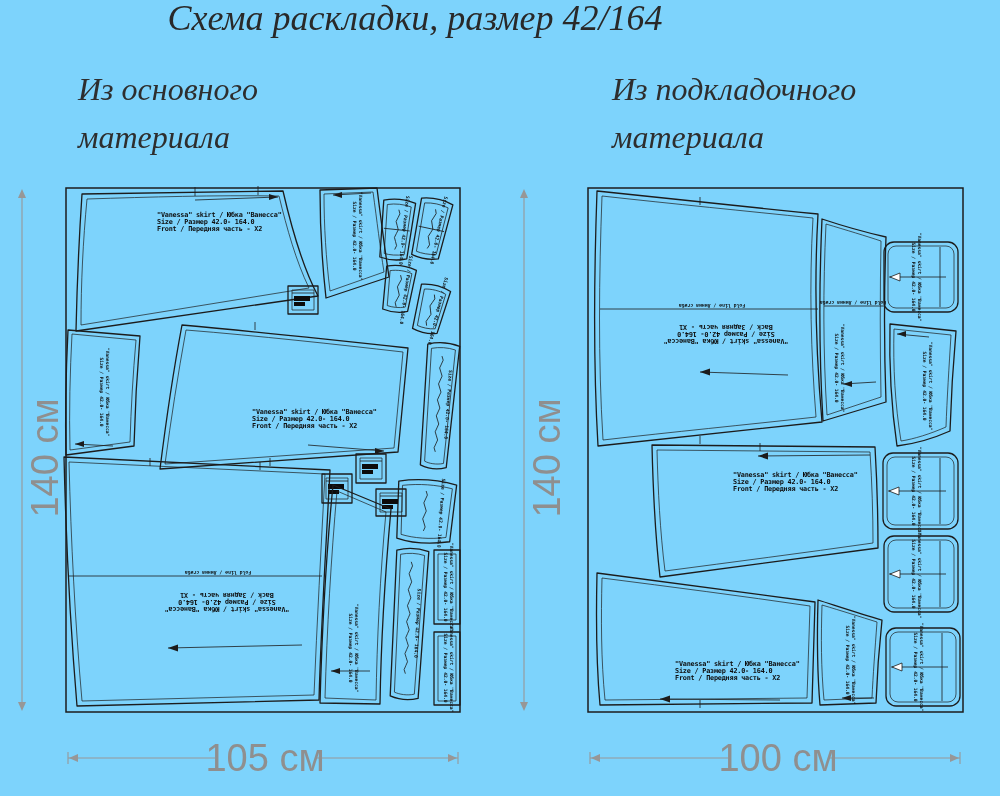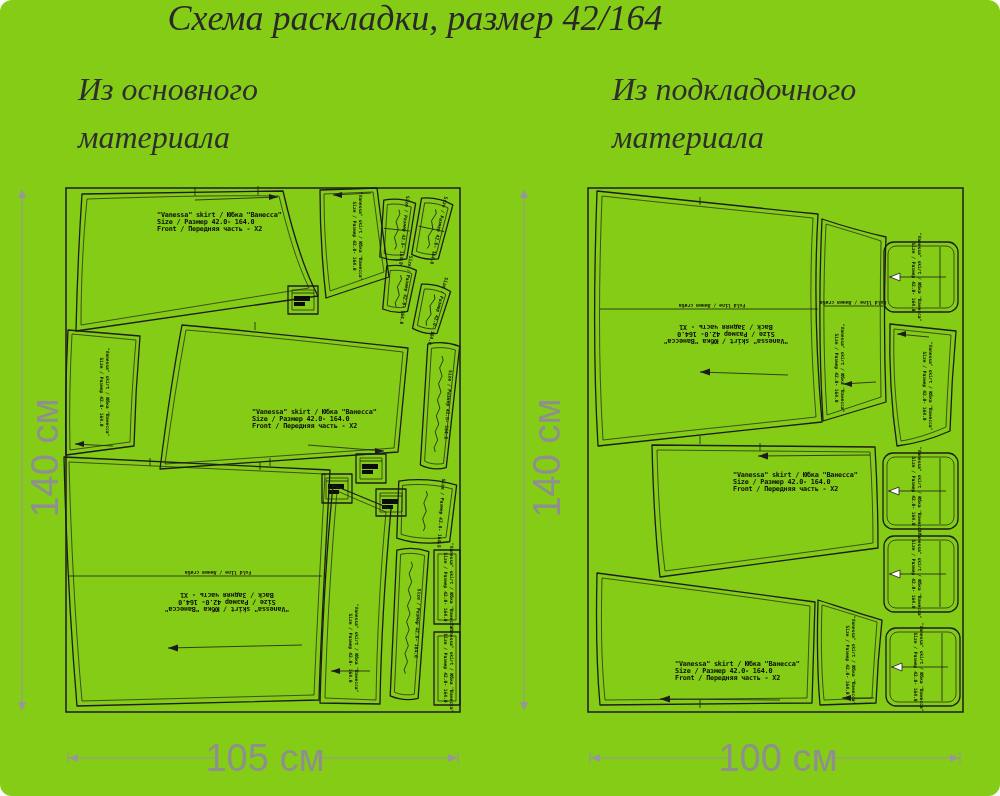--- a/index.html
+++ b/index.html
@@ -1,17 +1,17 @@
 <!DOCTYPE html>
 <html><head>
 <meta charset="utf-8">
 <style>
   html,body{margin:0;padding:0;background:#fafafa;}
-  .page{position:relative;width:1000px;height:796px;background:#84cc16;overflow:hidden;
-        font-family:"Liberation Sans",sans-serif;border-radius:12px;}
+  .page{position:relative;width:1000px;height:796px;background:#7dd3fc;overflow:hidden;
+        font-family:"Liberation Sans",sans-serif;}
   svg{position:absolute;left:0;top:0;}
   .title-txt{font:italic 36px "Liberation Serif",serif;fill:#292929;}
   .sub-txt{font:italic 32px "Liberation Serif",serif;fill:#2e2e2e;}
   .dim-txt{font:38px "Liberation Sans",sans-serif;fill:#8f8f8f;}
   .dim-line{stroke:#979797;stroke-width:1.1;fill:none;}
   .dim-arrow{fill:#979797;stroke:none;}
   .fabric{fill:none;stroke:#1c1c1c;stroke-width:1.5;}
   .outline{fill:none;stroke:#1c1c1c;stroke-width:1.3;stroke-linejoin:round;}
   .inner{fill:none;stroke:#1c1c1c;stroke-width:0.7;stroke-linejoin:round;}
   .detail{fill:none;stroke:#1c1c1c;stroke-width:0.8;}

